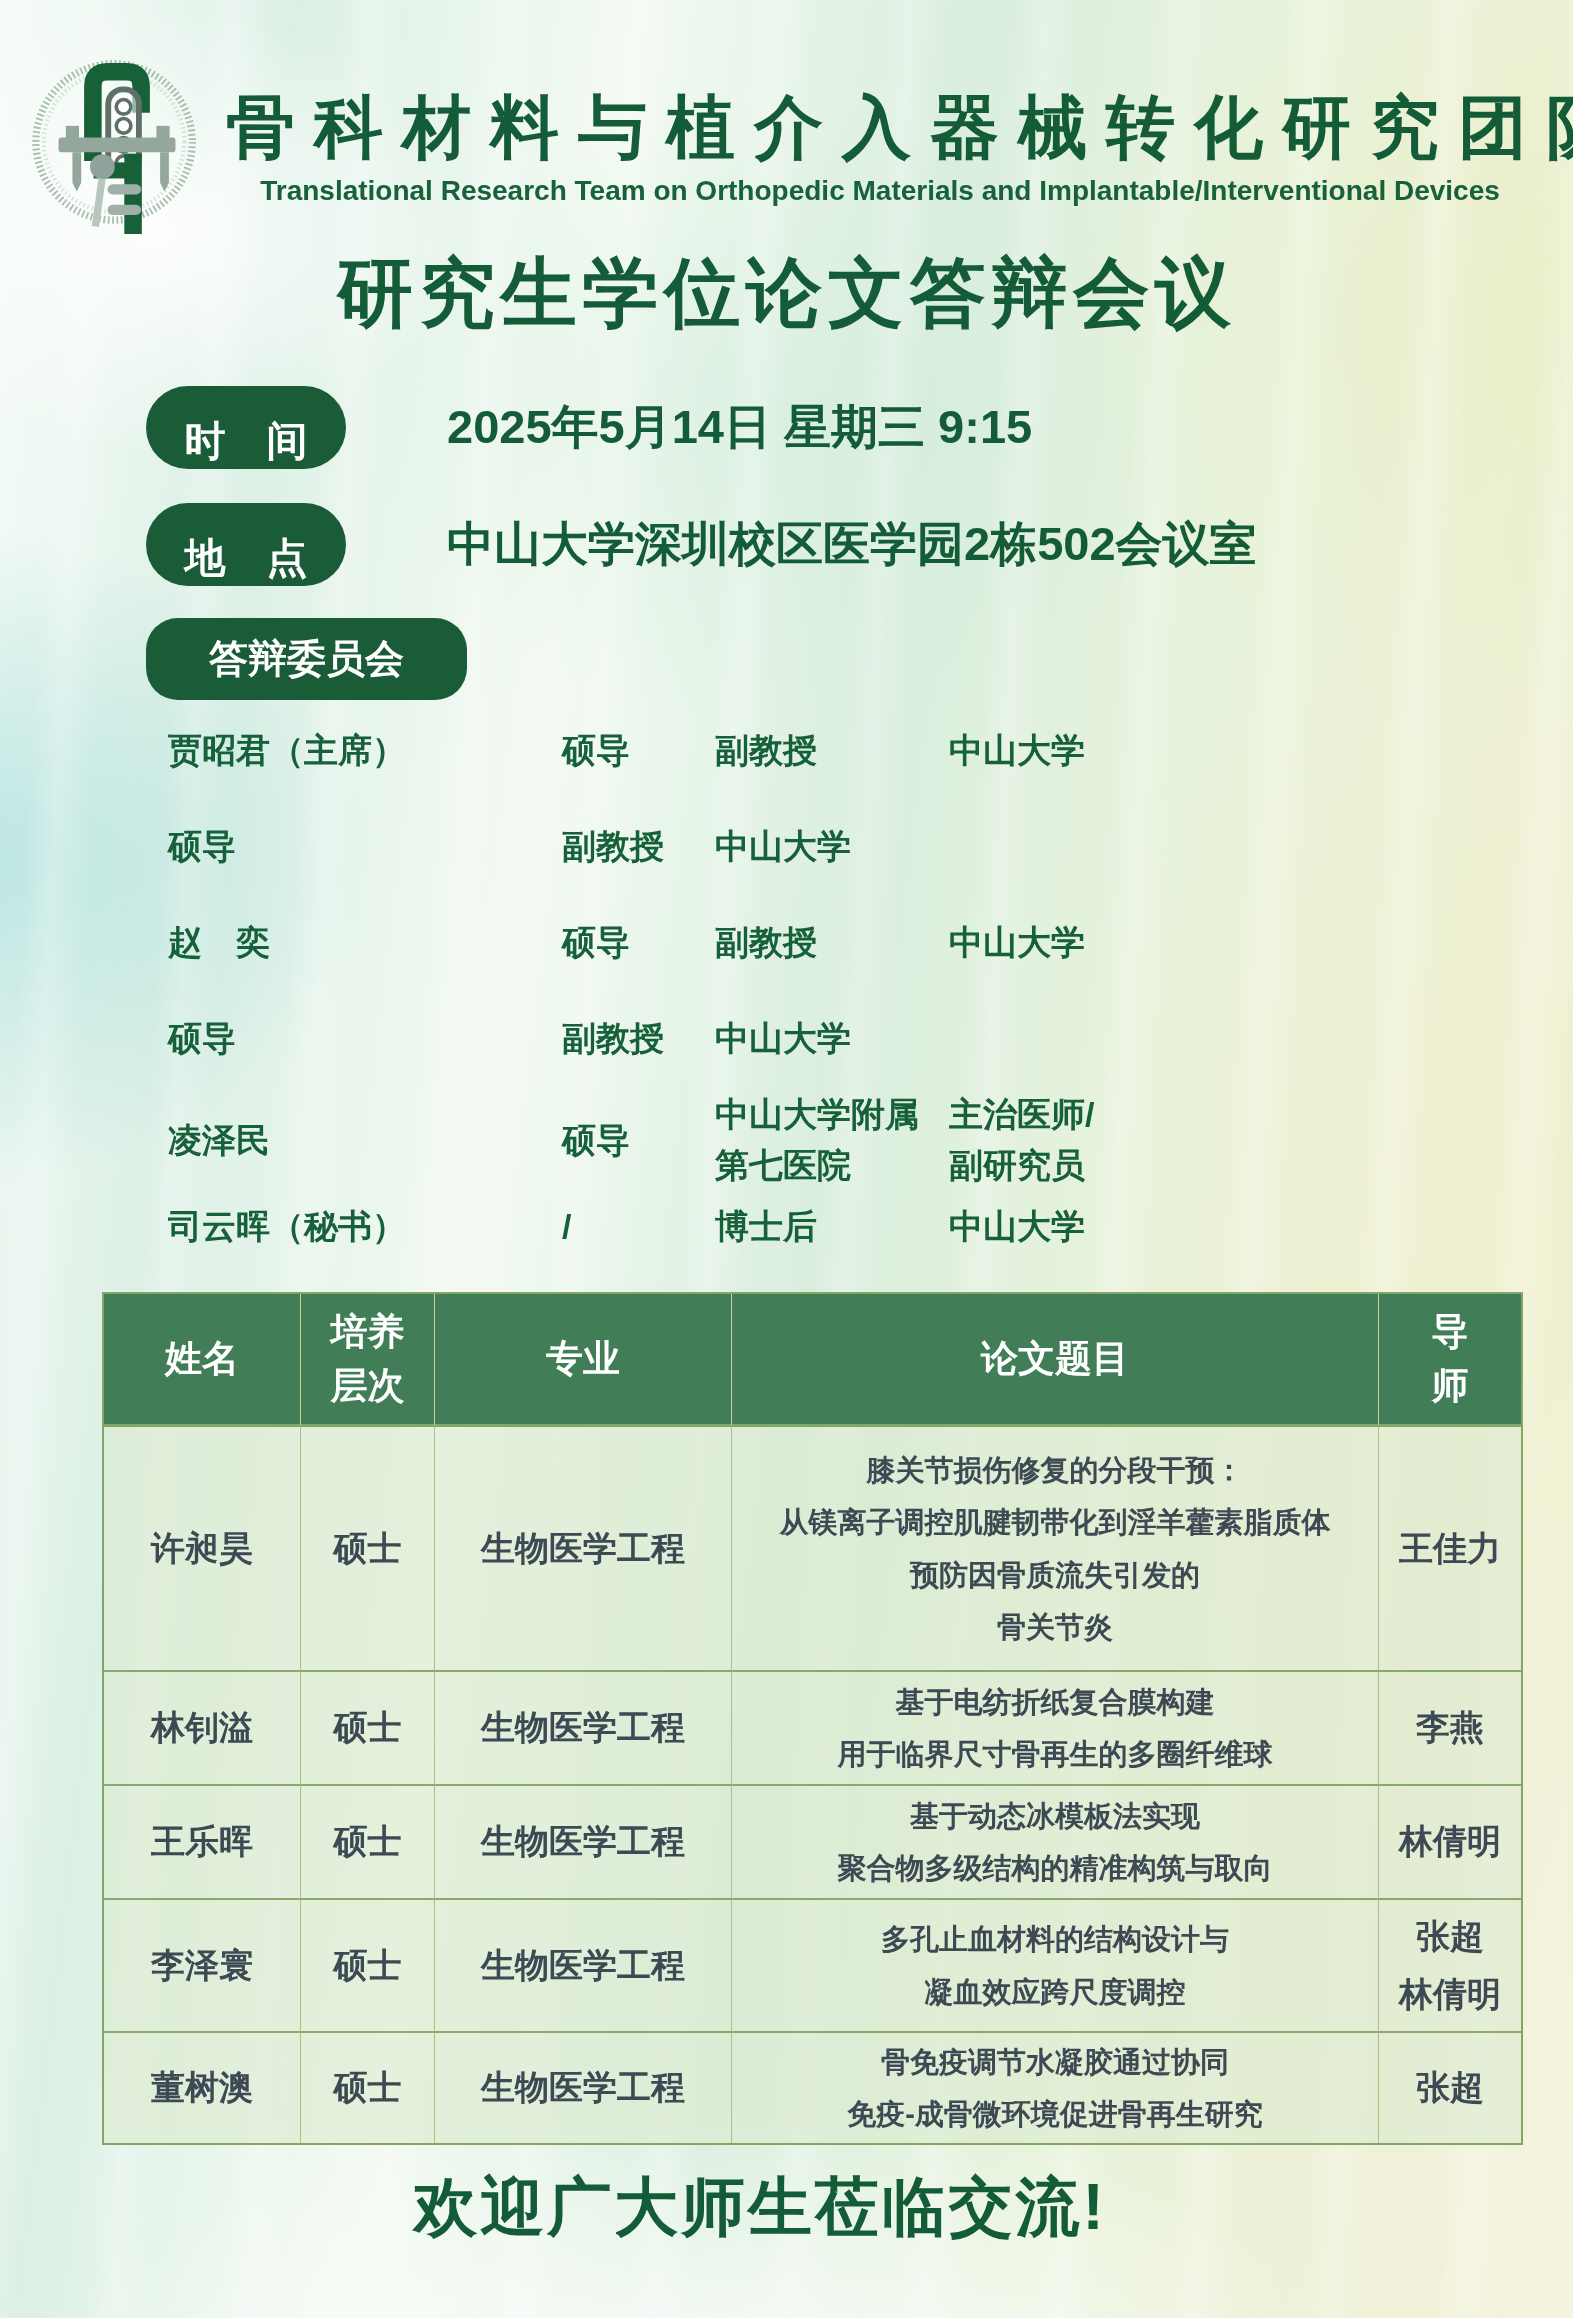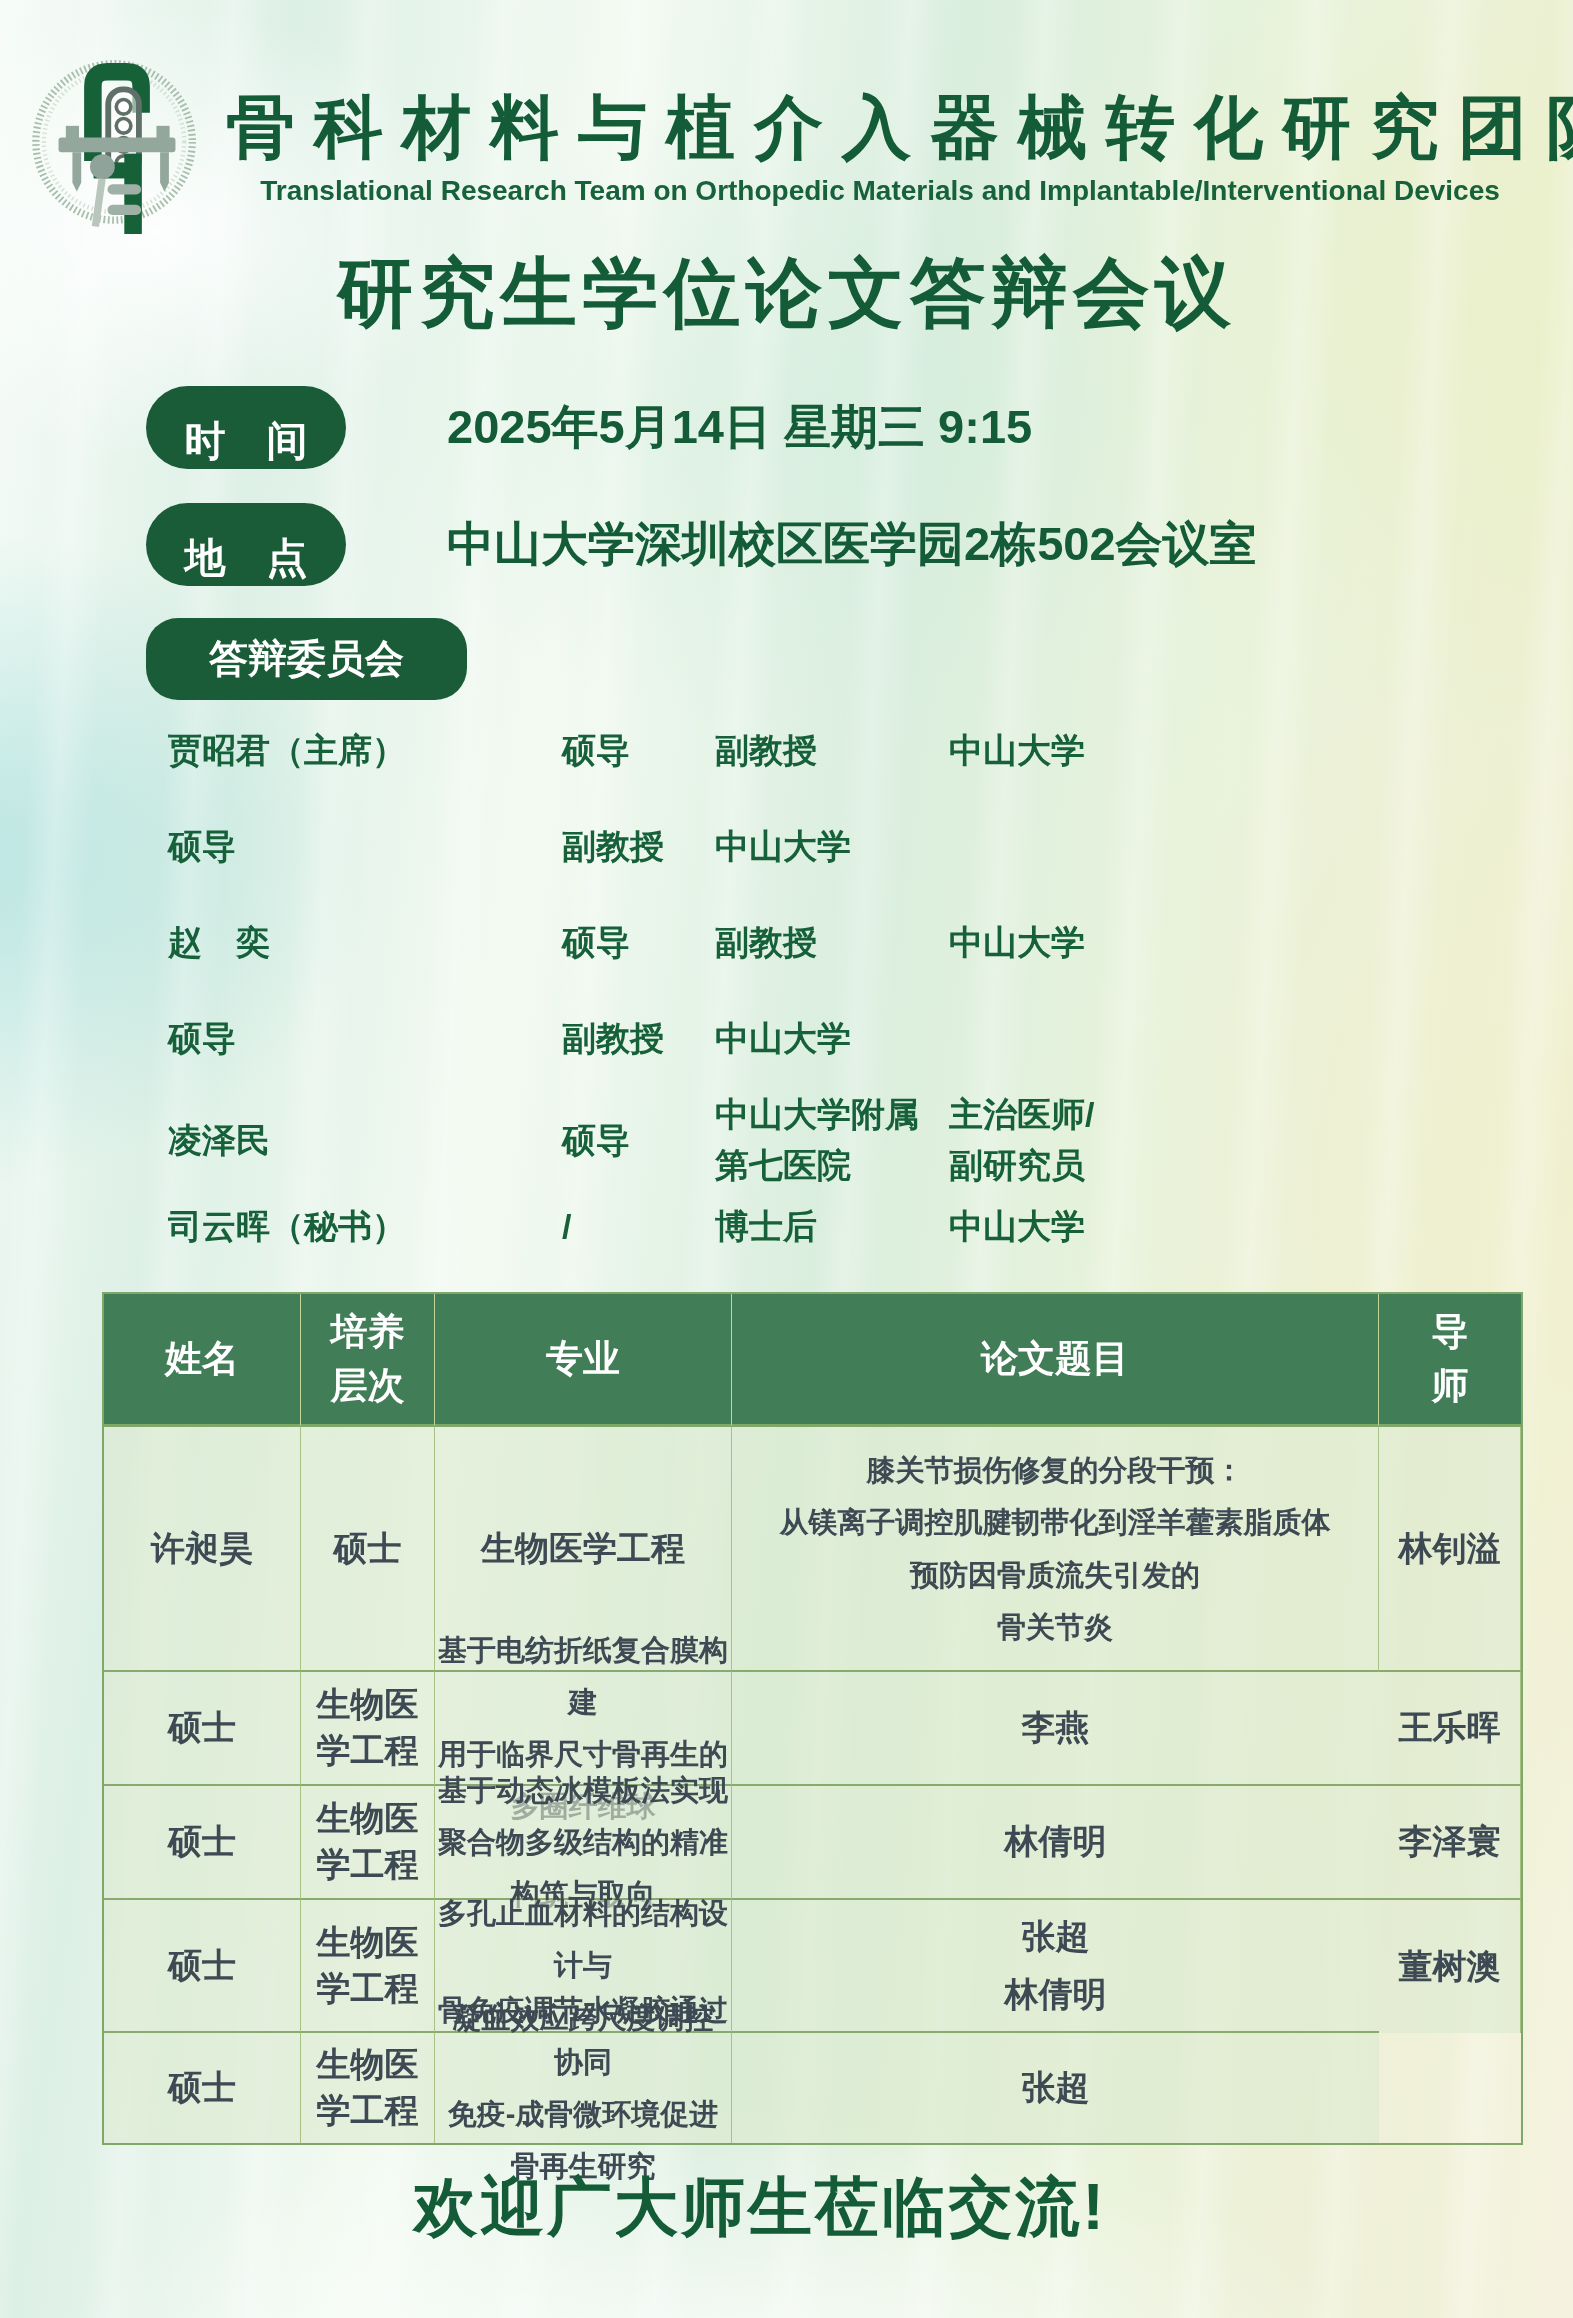--- a/index.html
+++ b/index.html
@@ -201,20 +201,21 @@
     <div class="th lastcol">导
 师</div>
 
     <div class="td name">许昶昊</div>
     <div class="td level">硕士</div>
     <div class="td major">生物医学工程</div>
     <div class="td thesis">膝关节损伤修复的分段干预：
 从镁离子调控肌腱韧带化到淫羊藿素脂质体
 预防因骨质流失引发的
 骨关节炎</div>
+    <div class="td mentor lastcol">王佳力</div>
 
     <div class="td name">林钊溢</div>
     <div class="td level">硕士</div>
     <div class="td major">生物医学工程</div>
     <div class="td thesis">基于电纺折纸复合膜构建
 用于临界尺寸骨再生的多圈纤维球</div>
     <div class="td mentor lastcol">李燕</div>
 
     <div class="td name">王乐晖</div>
     <div class="td level">硕士</div>

